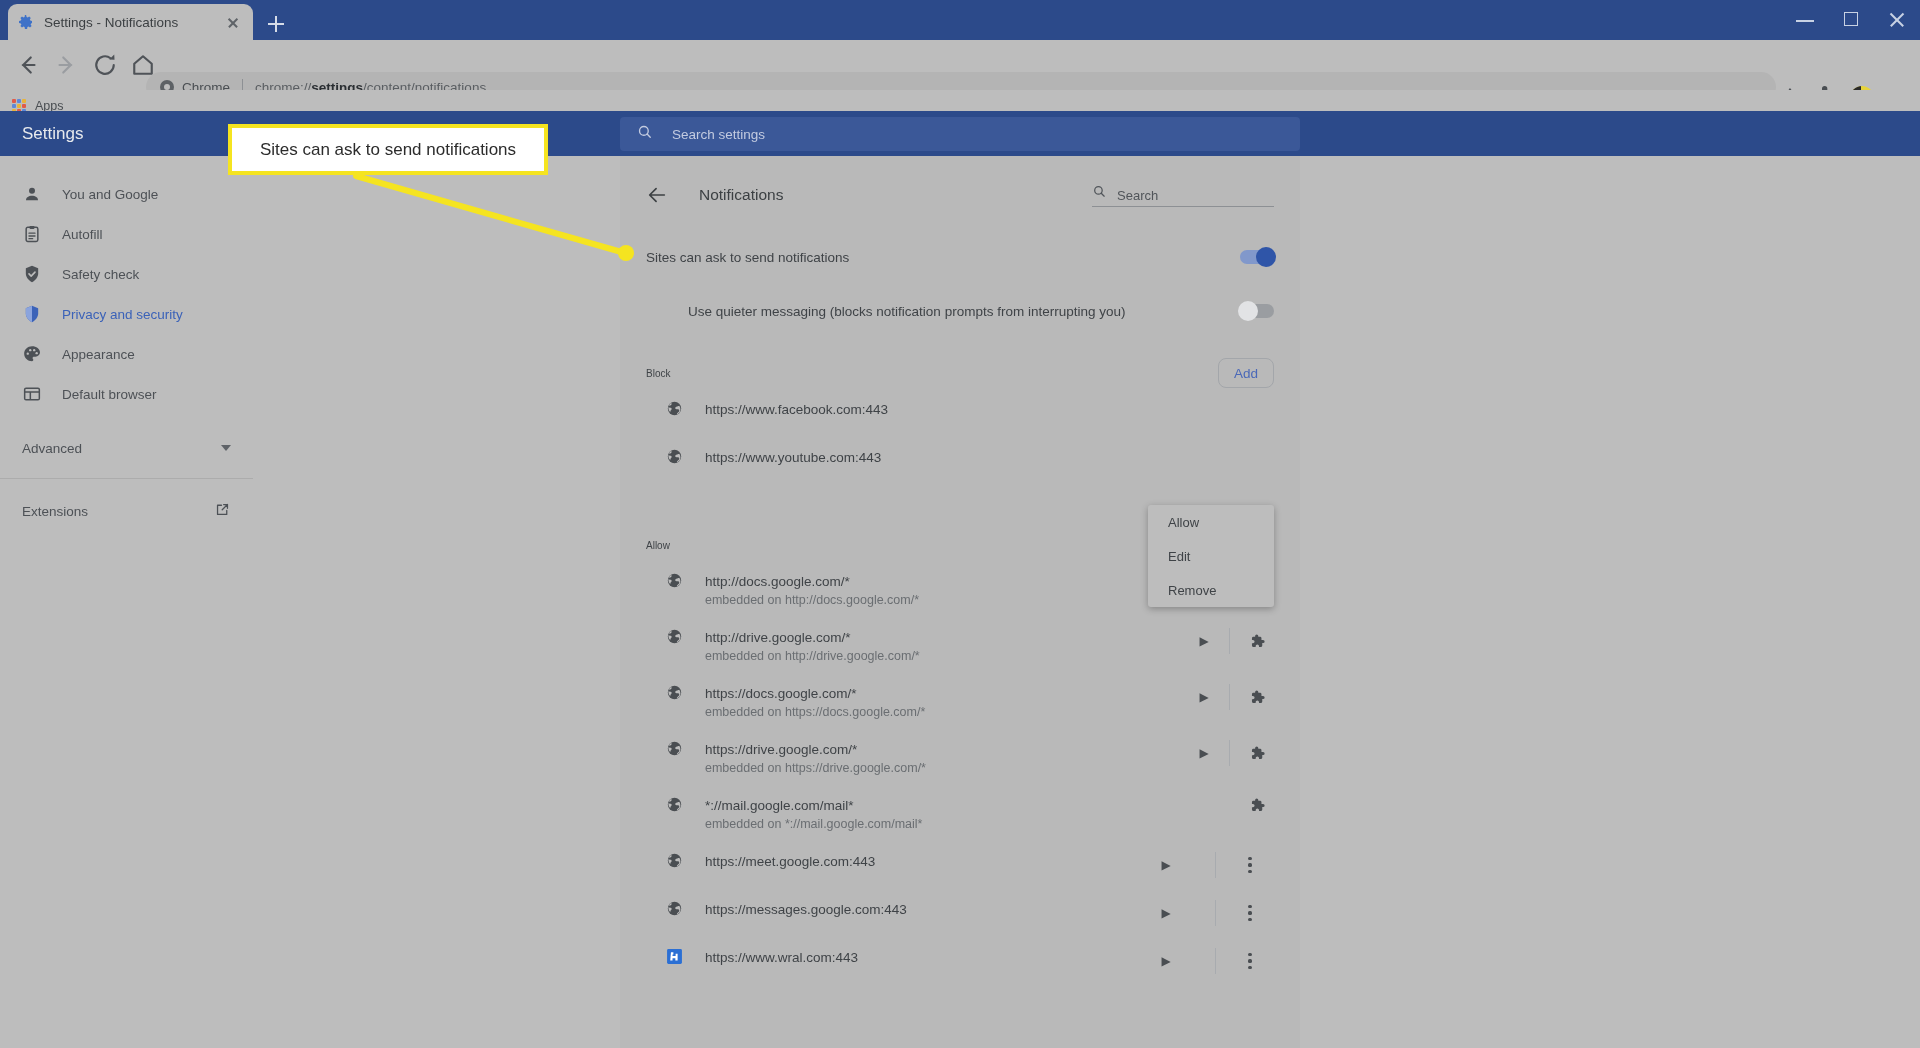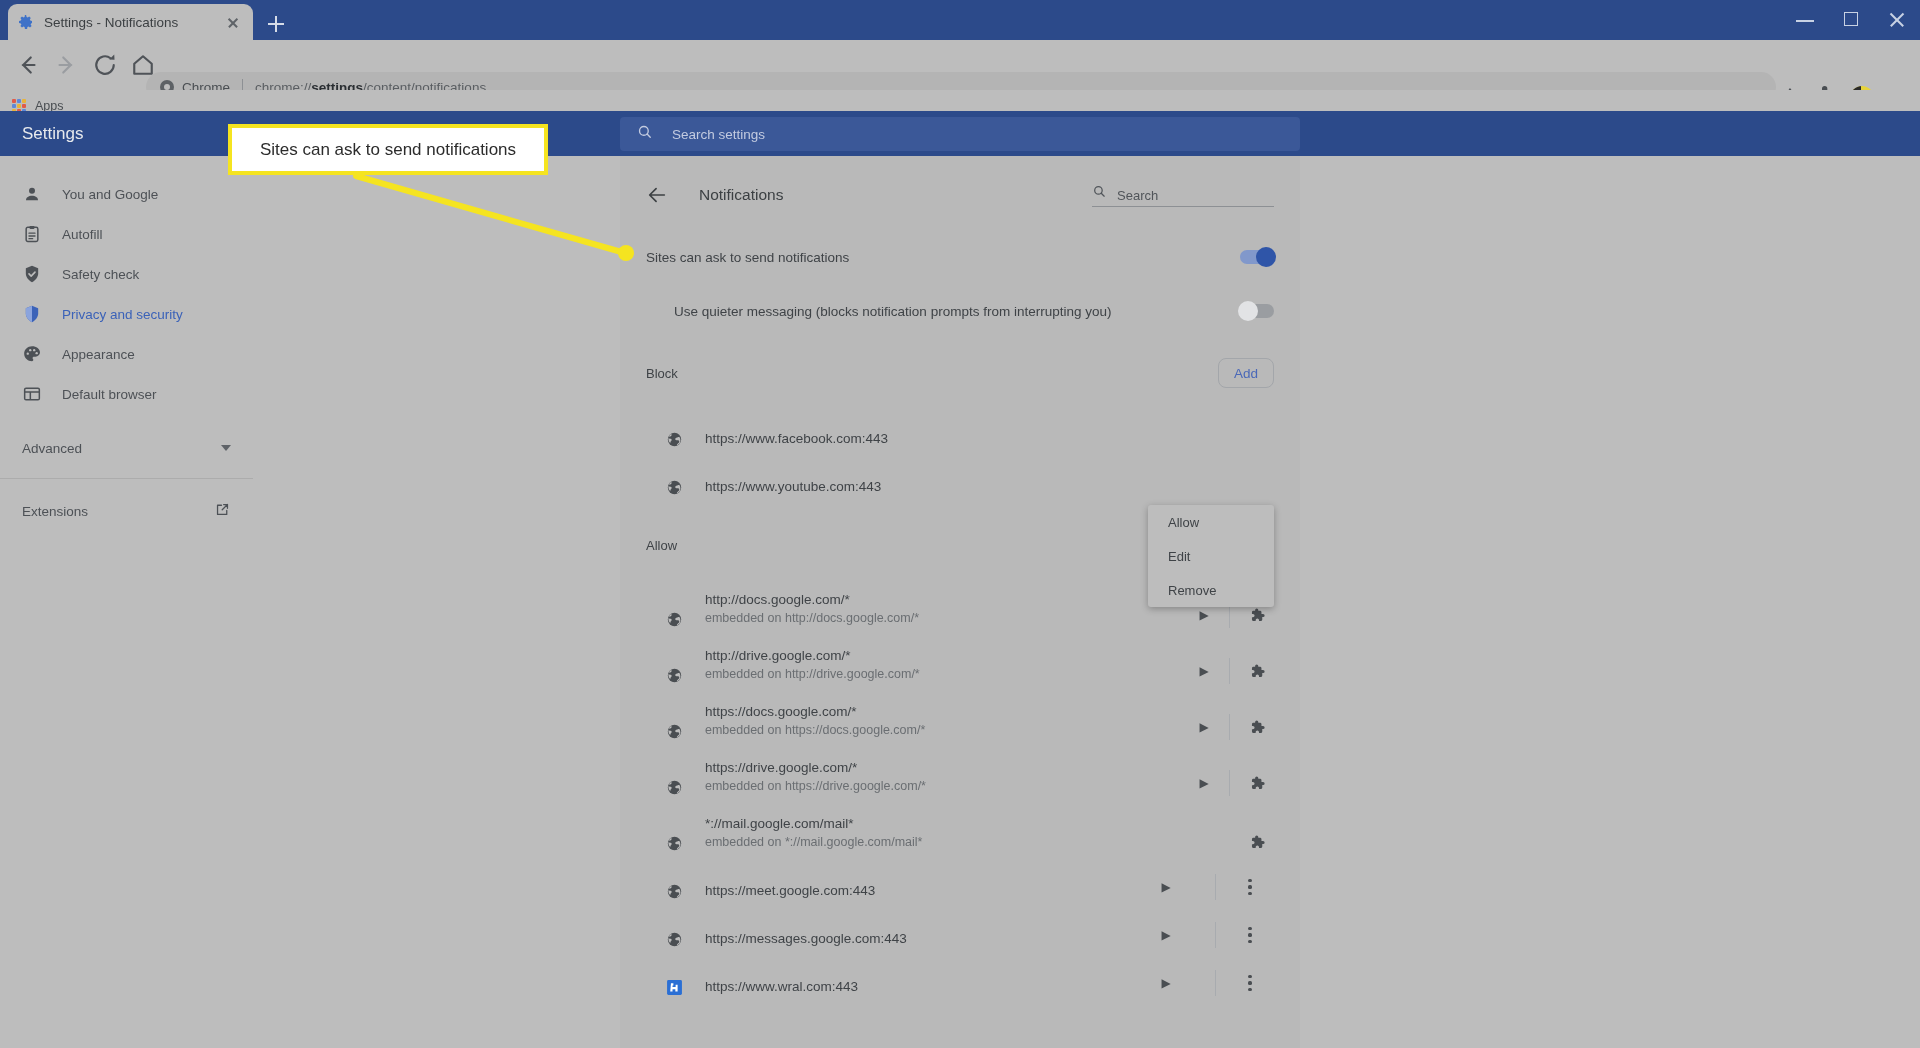--- a/index.html
+++ b/index.html
@@ -148,46 +148,46 @@
   .c-search {
     margin-left:auto; display:flex; align-items:flex-end;
     border-bottom:1px solid #8d9094; padding-bottom:3px; width:182px;
   }
   .c-search .lbl { font-size:13px; color:#51555a; margin-left:10px; }
 
   .row-toggle {
     display:flex; align-items:center; height:46px; padding:0 26px;
   }
   .row-toggle .rt-label { font-size:13.5px; color:#3f4347; }
-  .row-toggle.indent .rt-label { margin-left:28px; }
+  .row-toggle.indent .rt-label { margin-left:42px; }
   .toggle {
     margin-left:auto; width:34px; height:14px; border-radius:7px;
     position:relative;
   }
   .toggle .knob {
     position:absolute; top:-3px; width:20px; height:20px; border-radius:50%;
   }
   .toggle.on { background:#8198cb; }
   .toggle.on .knob { right:-2px; background:#2f55a8; }
   .toggle.off { background:#9a9da1; }
   .toggle.off .knob { left:-2px; background:#e2e3e5; }
 
   .section-head {
     display:flex; align-items:center; height:54px; padding:0 26px;
     margin-top:12px;
   }
-  .section-head .sh-title { font-size:13px; color:#3f4347; }
+  .section-head .sh-title { font-size:10px; color:#3f4347; }
   .addbtn {
     margin-left:auto; width:56px; height:30px; border:1px solid #a3a6aa;
     border-radius:8px; display:flex; align-items:center; justify-content:center;
     font-size:13.5px; color:#4a68b8;
   }
 
   .site-row {
-    display:flex; align-items:flex-end; min-height:48px; padding:0 26px 0 46px;
+    display:flex; align-items:flex-start; min-height:48px; padding:0 26px 0 46px;
   }
   .site-row .favicon {
     width:17px; height:17px; flex:0 0 17px; margin-right:22px;
   }
   .site-row .sr-text { display:flex; flex-direction:column; justify-content:center; }
   .site-row .sr-main { font-size:13.5px; color:#3f4347; line-height:19px; }
   .site-row .sr-sub { font-size:12.5px; color:#6a6e72; line-height:19px; }
   .site-row .sr-actions { margin-left:auto; display:flex; align-items:center; }
   .chev {
     width:30px; text-align:center; font-size:12px; color:#4a4e52;

